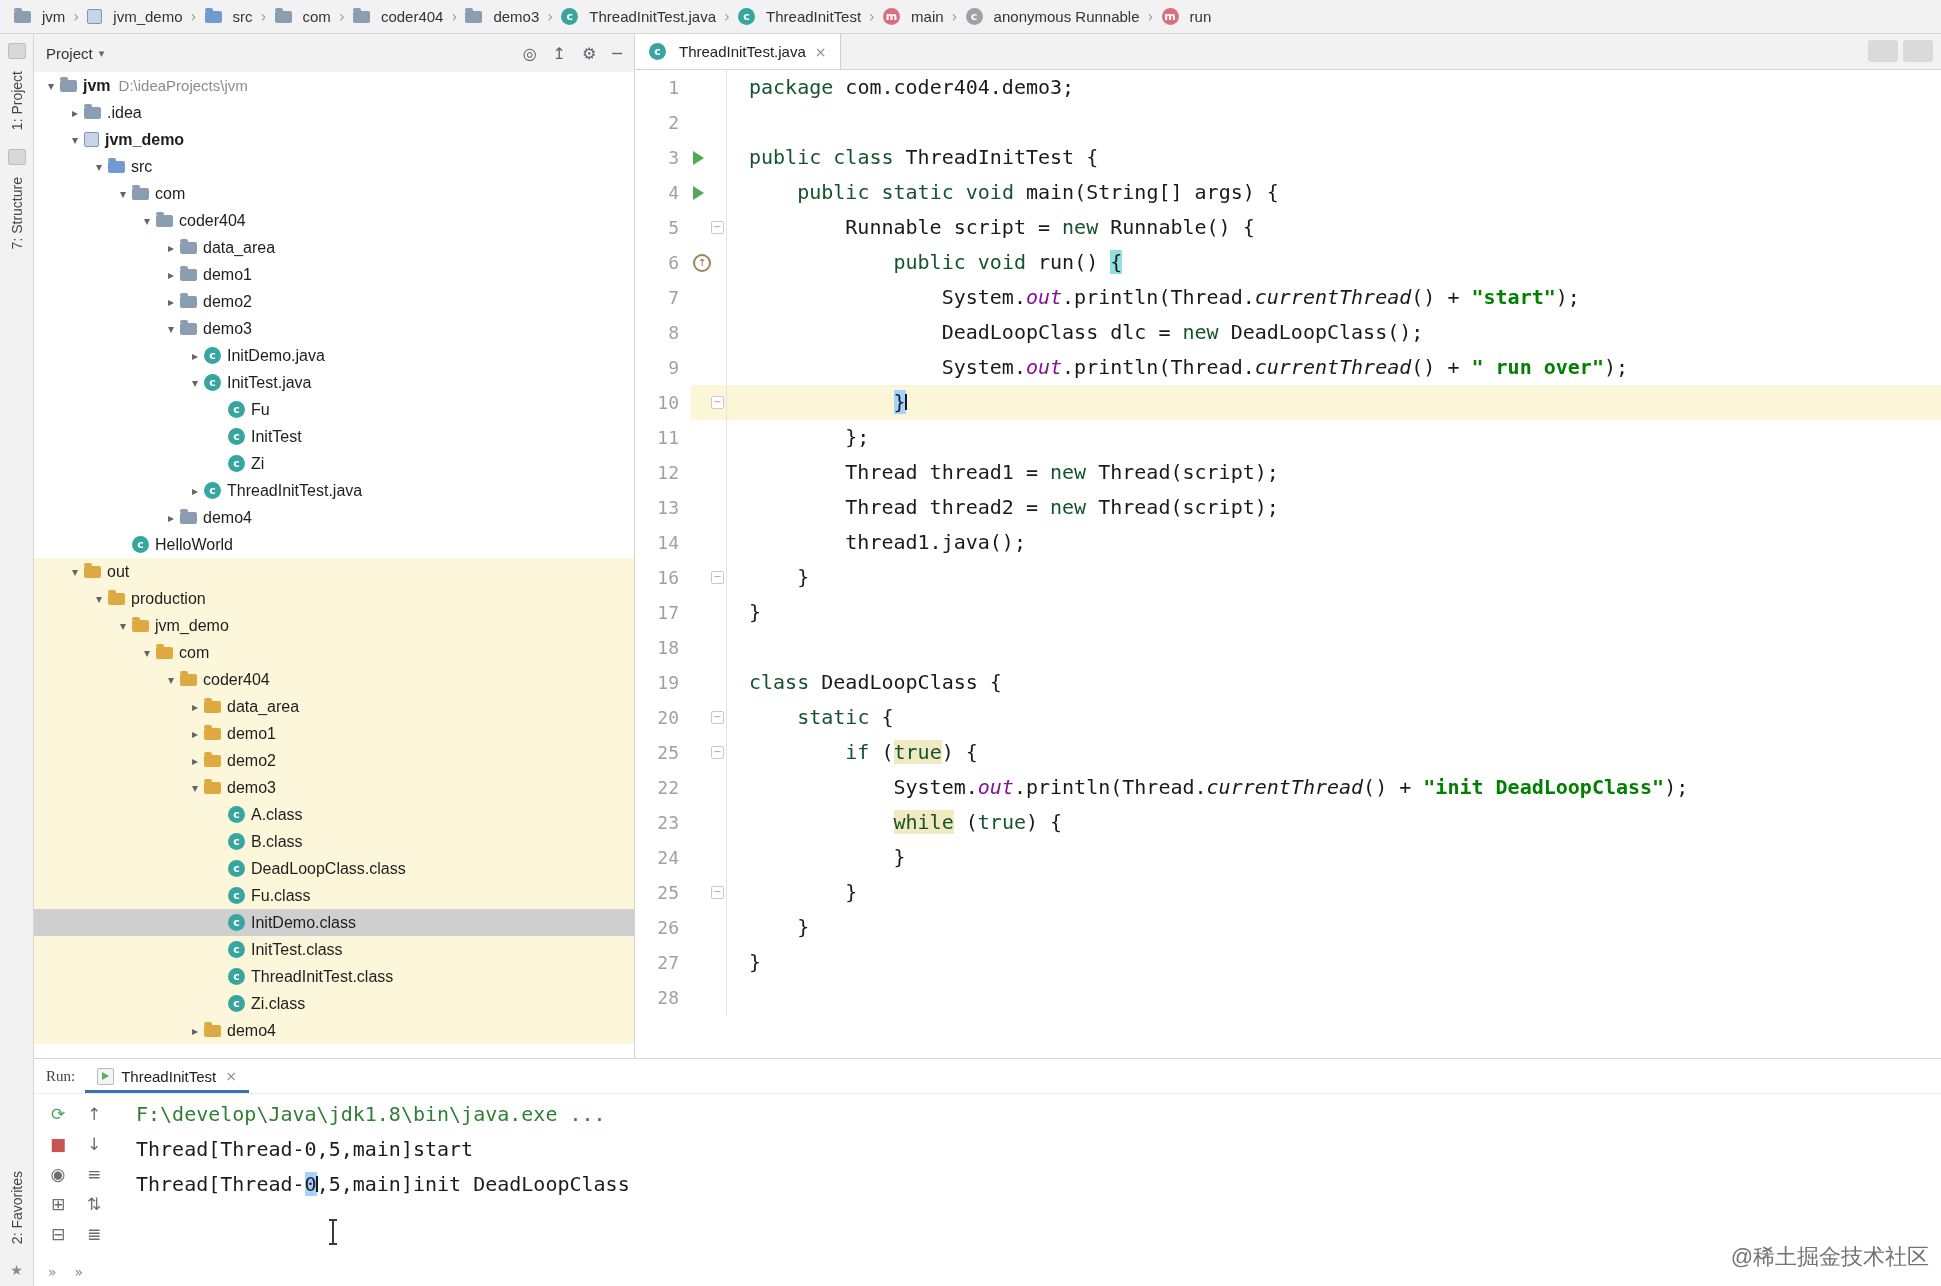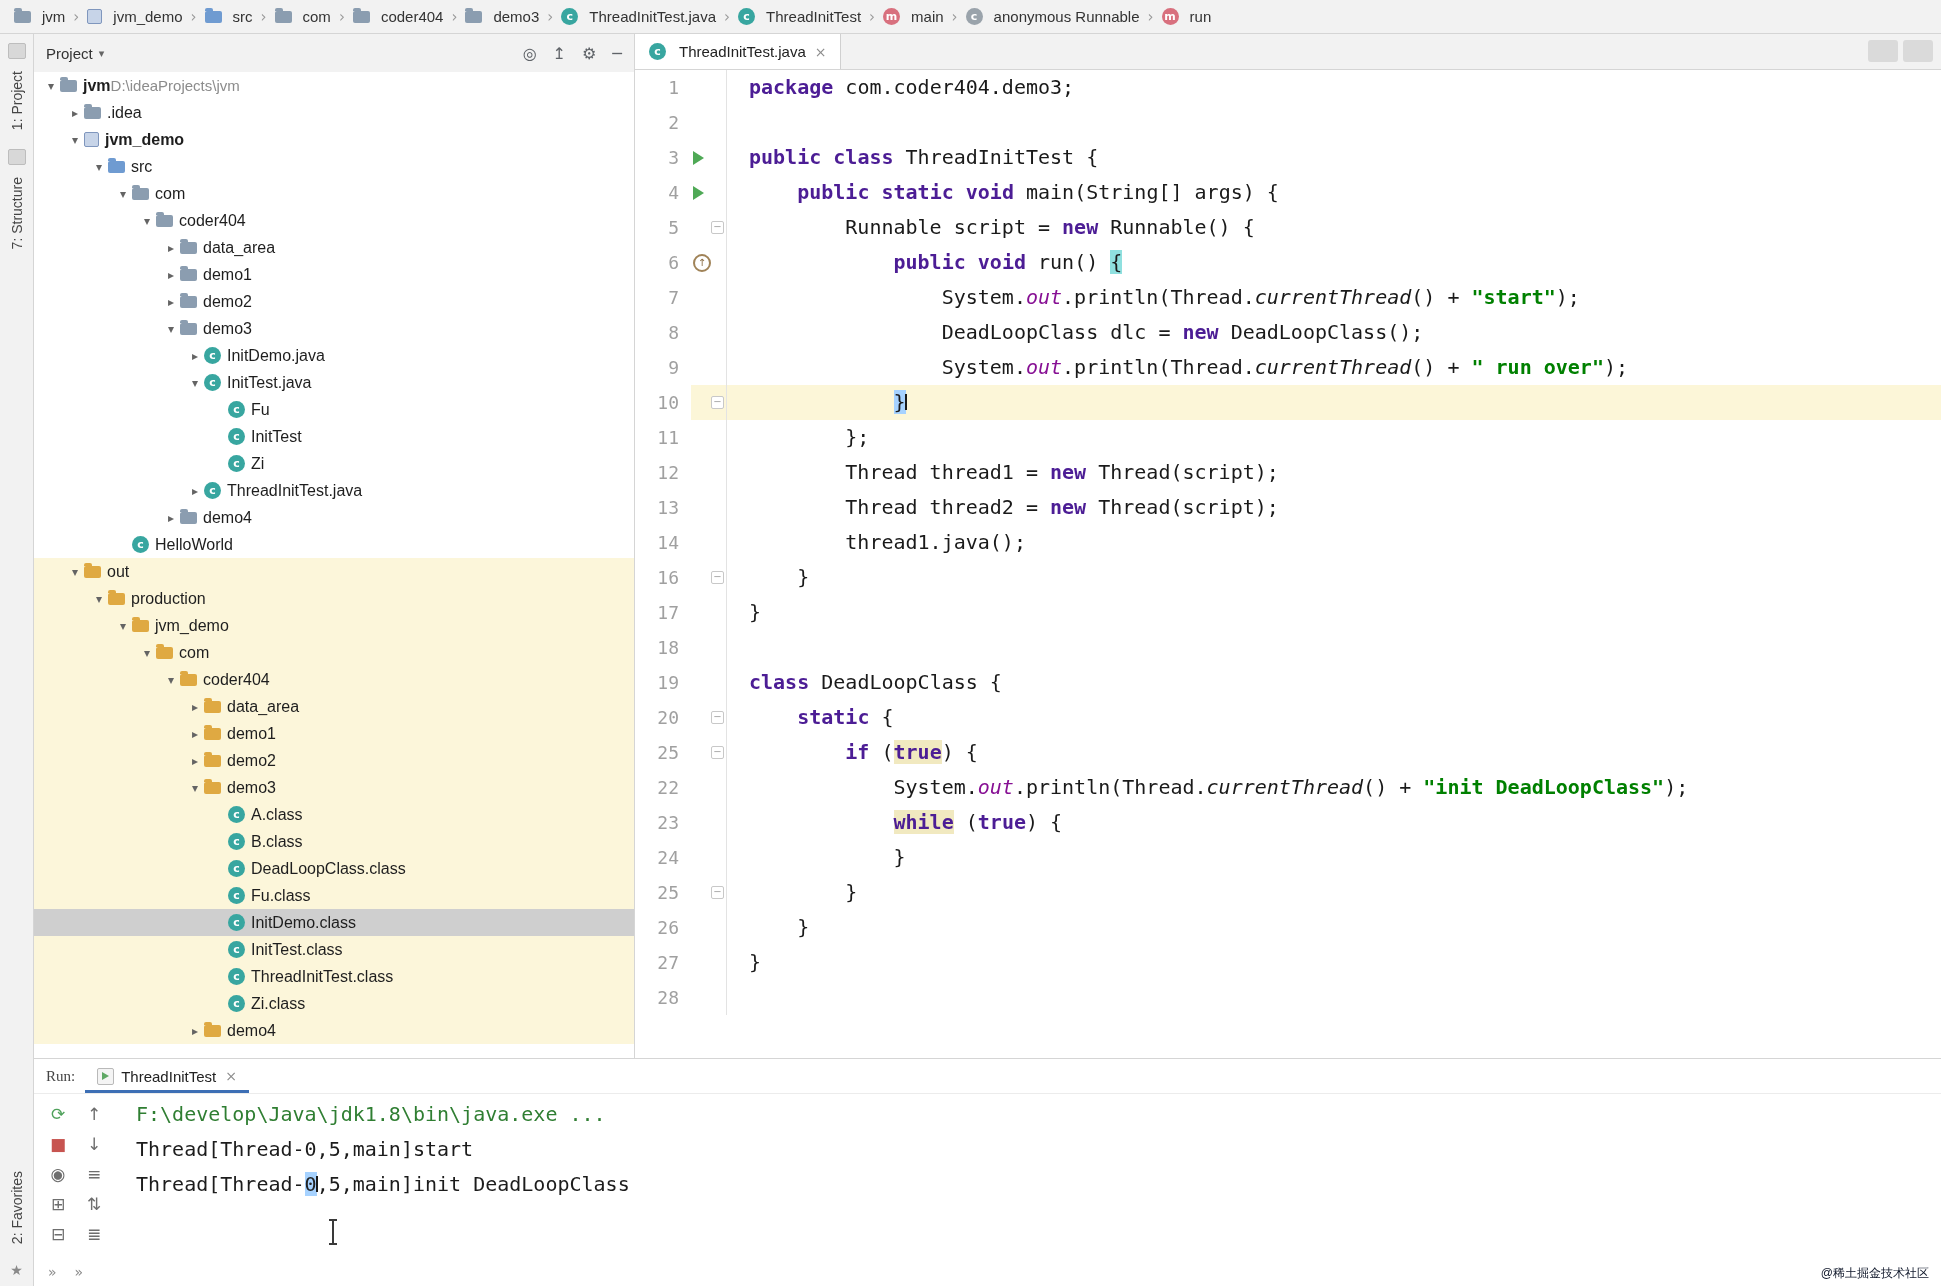--- a/index.html
+++ b/index.html
@@ -38,21 +38,21 @@
                 padding:0 12px;font-size:15px;color:#333;}
   .panel-caret{font-size:11px;color:#666;margin-left:6px;font-family:"DejaVu Sans",sans-serif;}
   .panel-actions{margin-left:auto;display:flex;gap:16px;color:#5f6368;font-size:16px;
                  font-family:"DejaVu Sans",sans-serif;}
   .tree{position:absolute;top:38px;left:0;right:0;bottom:0;overflow:hidden;font-size:16px;}
   .trow{height:27px;display:flex;align-items:center;white-space:nowrap;}
   .trow .arrow{width:18px;flex:none;font-size:12px;color:#646464;text-align:center;
                font-family:"DejaVu Sans",sans-serif;}
   .tlabel{color:#1e1e1e;}
   .bold{font-weight:700;}
-  .textra{color:#8c8c8c;font-size:15px;}
+  .textra{color:#8c8c8c;margin-left:8px;font-size:15px;}
   .hl-y{background:#fcf6da;}
   .hl-sel{background:#cfcfcf;}
 
   
   .tabbar{position:absolute;left:635px;top:34px;right:0;height:36px;background:#f2f2f2;
           border-bottom:1px solid #d5d5d5;display:flex;align-items:stretch;box-sizing:border-box;}
   .tab{display:flex;align-items:center;gap:7px;padding:0 14px;background:#fff;
        border-right:1px solid #d0d0d0;font-size:15px;color:#222;}
   .close-x{color:#8c8c8c;font-size:14px;margin-left:2px;font-family:"DejaVu Sans",sans-serif;}
   .overlay-blocks{position:absolute;right:8px;top:40px;display:flex;gap:5px;}
@@ -70,21 +70,21 @@
   .line.caret .gic,.line.caret .body{background:#fcf6d8;}
   .runmark{width:0;height:0;border-left:11px solid #4fa956;border-top:7px solid transparent;
            border-bottom:7px solid transparent;display:inline-block;}
   .ovr{display:inline-flex;width:14px;height:14px;border-radius:50%;border:2px solid #a08358;
        color:#8a6d45;font-size:10px;align-items:center;justify-content:center;
        font-family:"DejaVu Sans",sans-serif;box-sizing:content-box;}
   .fold{color:#9e9e9e;font-size:10px;border:1px solid #c8c8c8;width:11px;height:11px;line-height:10px;
         text-align:center;display:inline-block;background:#fff;border-radius:2px;margin-left:auto;
         margin-right:2px;font-family:"DejaVu Sans",sans-serif;}
   
-  .k{color:#4c1d95;font-weight:700;}
+  .k{color:#14532d;font-weight:400;}
   .s{color:#008000;font-weight:700;}
   .f{color:#871094;font-style:italic;}
   .sm{font-style:italic;}
   .bm{background:#8fe0df;}
   .warn{background:#f1e9c0;}
   .sel{background:#a6d2ff;position:relative;}
   .sel::after{content:"";position:absolute;right:-1px;top:4px;bottom:4px;width:2px;background:#1a1a1a;}
 
   
   .run-panel{position:absolute;left:34px;top:1058px;right:0;bottom:0;background:#fff;
@@ -103,21 +103,21 @@
          font-size:17px;font-family:"DejaVu Sans",sans-serif;border-radius:3px;}
   .ticon.green{color:#4fa15b;}
   .ticon.red{color:#c75450;}
   .more-chevrons{position:absolute;left:14px;bottom:6px;color:#8a8a8a;font-size:14px;
                  font-family:"DejaVu Sans",sans-serif;letter-spacing:18px;}
   .console{position:absolute;left:88px;top:38px;right:0;bottom:0;overflow:hidden;
            font-family:"DejaVu Sans Mono",monospace;font-size:20px;line-height:35px;padding-left:14px;}
   .cline .t{color:#1c1c1c;}
   .cline .cmd{color:#2f7e32;}
 
-  .watermark{position:absolute;right:12px;bottom:4px;font-size:12px;color:#0f172a;}
+  .watermark{position:absolute;right:12px;bottom:14px;font-size:22px;color:#737373;}
 
   
   .ibeam{position:absolute;left:332px;top:1221px;width:2px;height:22px;background:#3a3a3a;}
   .ibeam::before,.ibeam::after{content:"";position:absolute;left:-3px;width:8px;height:2px;background:#3a3a3a;}
   .ibeam::before{top:-2px;}
   .ibeam::after{bottom:-2px;}
 </style>
 </head>
 <body>
 

